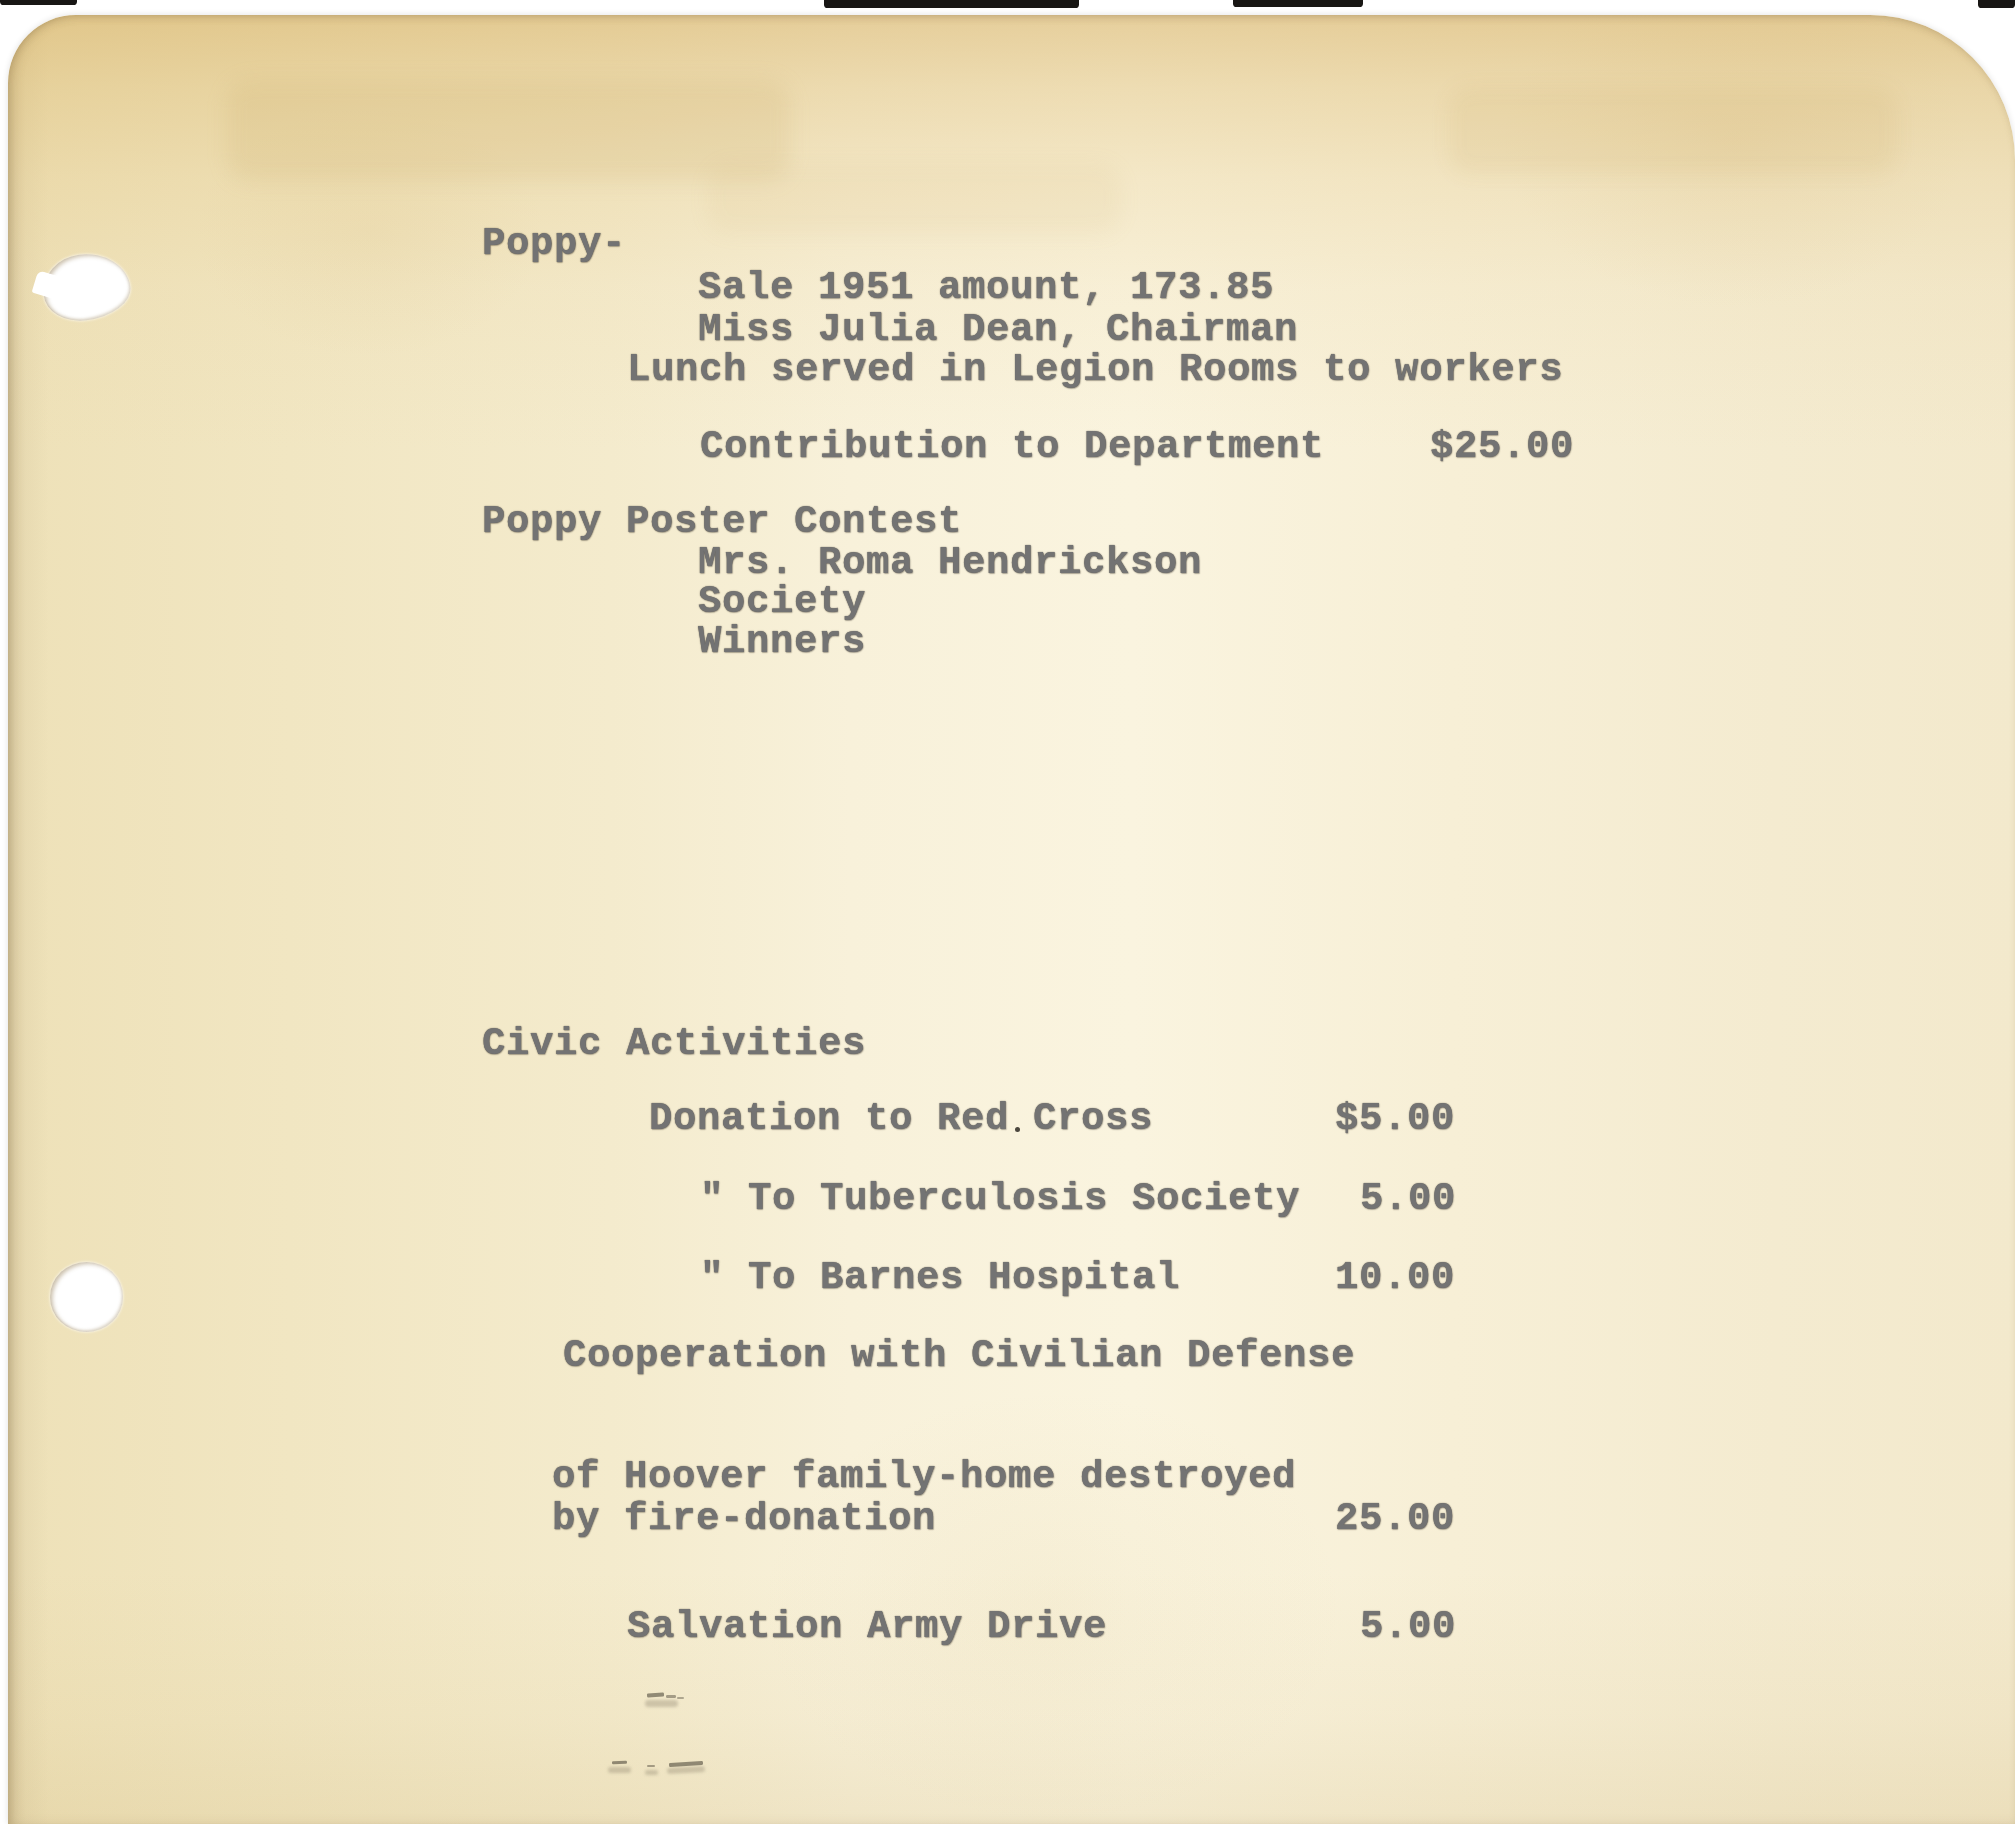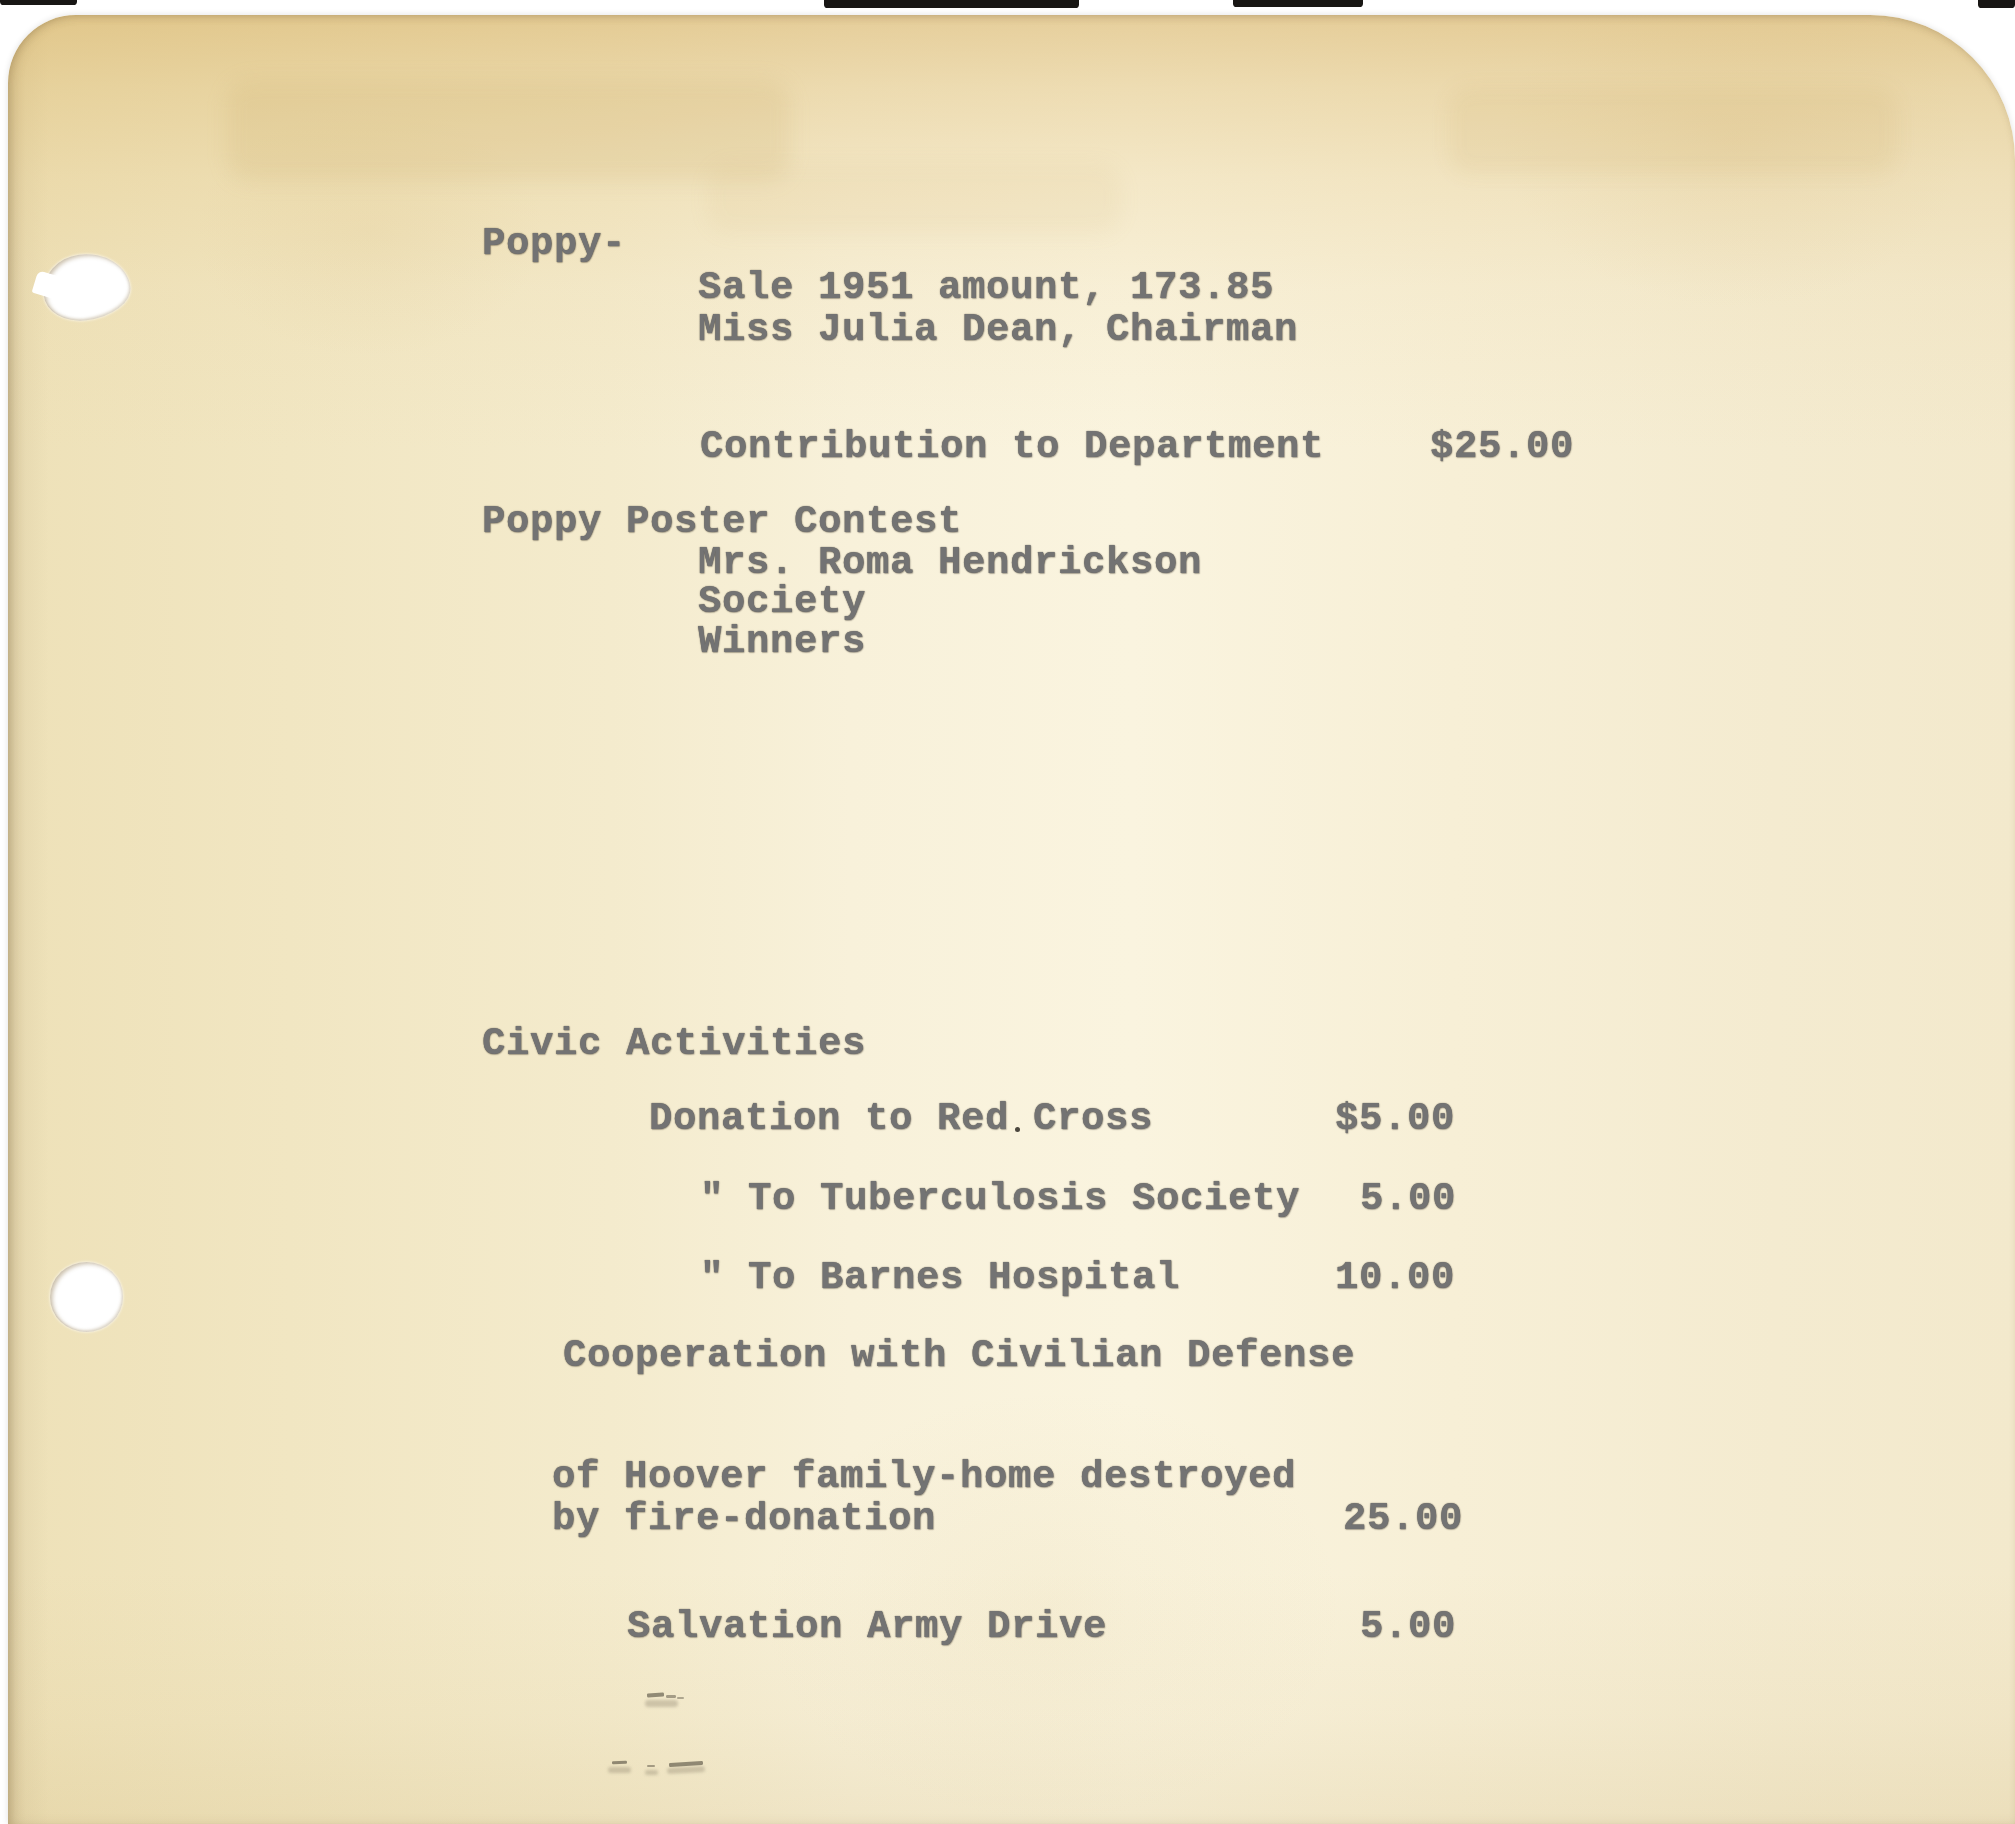--- a/index.html
+++ b/index.html
@@ -100,20 +100,21 @@
     <div class="ghost" style="left:1440px; top:71px; width:450px; height:89px; opacity:.8;"></div>
     <div class="ghost" style="left:699px; top:148px; width:415px; height:71px; opacity:.5;"></div>
   </div>
 
   <div class="hole hole-torn" style="left:43px; top:254px; width:87px; height:66px;"></div>
   <div class="hole hole-round" style="left:50px; top:1262px; width:73px; height:70px;"></div>
 
   <div class="tw" style="left:482px; top:224px;">Poppy-</div>
   <div class="tw" style="left:698px; top:268px;">Sale 1951 amount, 173.85</div>
   <div class="tw" style="left:698px; top:310px;">Miss Julia Dean, Chairman</div>
+  <div class="tw" style="left:627px; top:350px;">Lunch served in Legion Rooms to workers</div>
 
   <div class="tw" style="left:700px; top:427px;">Contribution to Department</div>
   <div class="tw" style="left:1430px; top:427px;">$25.00</div>
 
   <div class="tw" style="left:482px; top:502px;">Poppy Poster Contest</div>
   <div class="tw" style="left:698px; top:543px;">Mrs. Roma Hendrickson</div>
   <div class="tw" style="left:698px; top:582px;">Society</div>
   <div class="tw" style="left:698px; top:622px;">Winners</div>
 
   <div class="tw" style="left:482px; top:1024px;">Civic Activities</div>
@@ -125,21 +126,21 @@
   <div class="tw" style="left:700px; top:1179px;">" To Tuberculosis Society</div>
   <div class="tw" style="left:1360px; top:1179px;">5.00</div>
 
   <div class="tw" style="left:700px; top:1258px;">" To Barnes Hospital</div>
   <div class="tw" style="left:1335px; top:1258px;">10.00</div>
 
   <div class="tw" style="left:563px; top:1336px;">Cooperation with Civilian Defense</div>
 
   <div class="tw" style="left:552px; top:1457px;">of Hoover family-home destroyed</div>
   <div class="tw" style="left:552px; top:1499px;">by fire-donation</div>
-  <div class="tw" style="left:1335px; top:1499px;margin-left:8px;">25.00</div>
+  <div class="tw" style="left:1335px; top:1499px;">25.00</div>
 
   <div class="tw" style="left:627px; top:1607px;">Salvation Army Drive</div>
   <div class="tw" style="left:1360px; top:1607px;">5.00</div>
 
   <div>
     <div class="dash" style="left:647px; top:1693px; width:16.6px; height:3.6px; transform:rotate(-4deg);"></div>
     <div class="dash" style="left:666px; top:1695px; width:9.5px; height:3px; opacity:.8;"></div>
     <div class="dash" style="left:677px; top:1697px; width:7.1px; height:2.4px; opacity:.7;"></div>
     <div class="smear" style="left:645px; top:1700px; width:33px; height:7.1px;"></div>
   </div>

